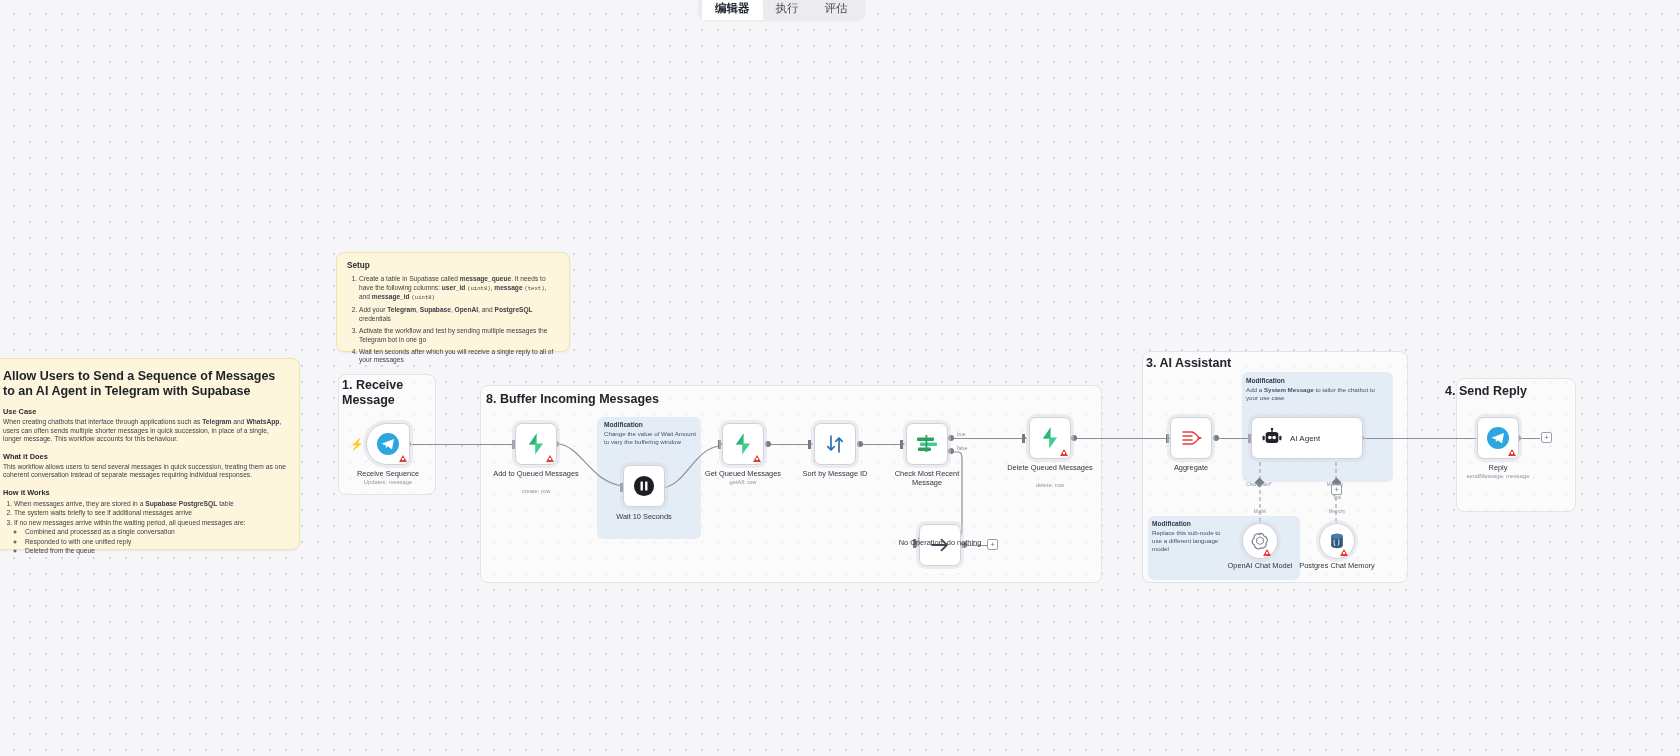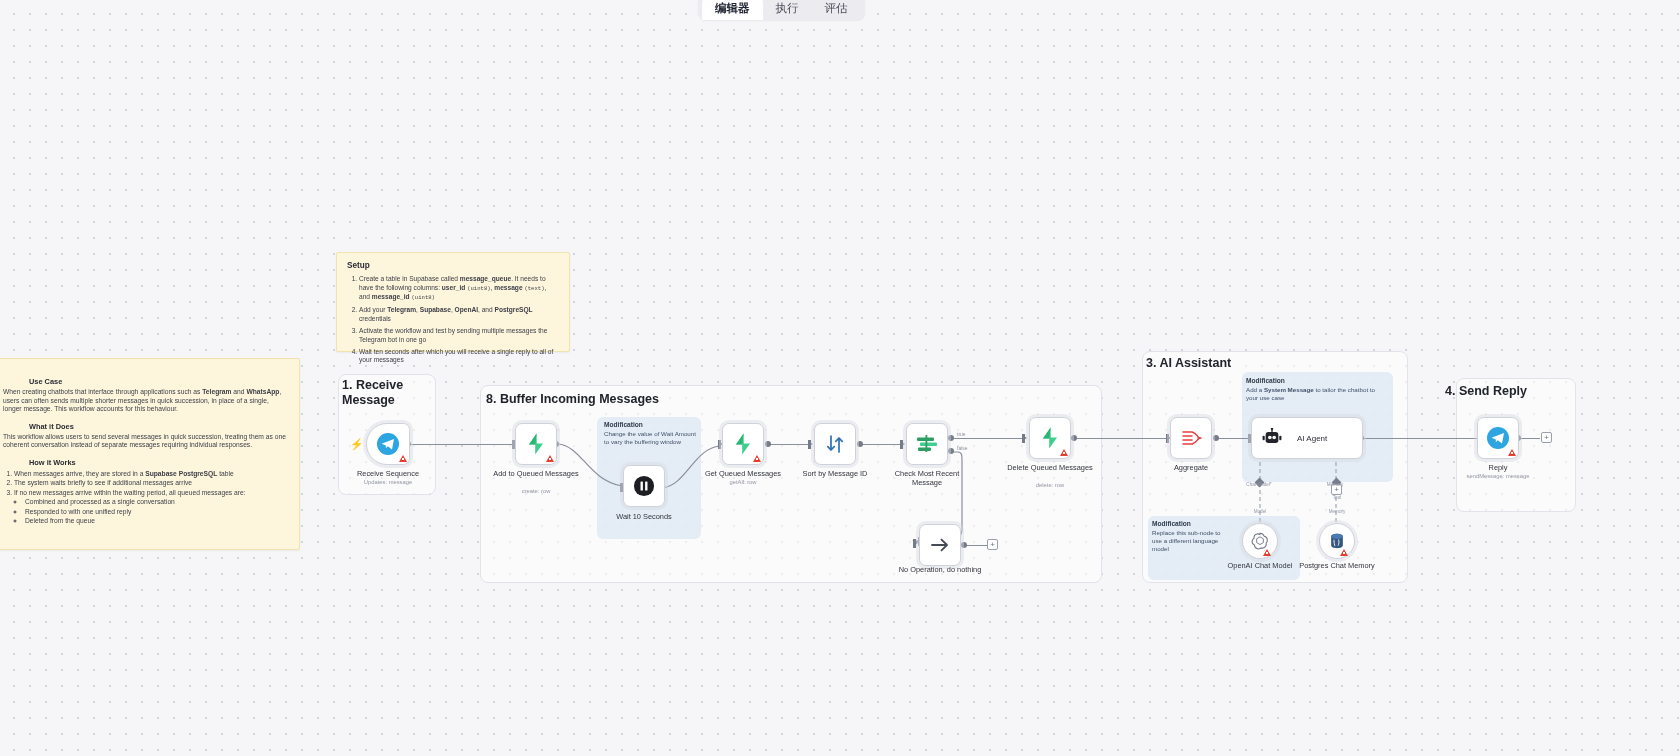--- a/index.html
+++ b/index.html
@@ -36,39 +36,39 @@
     white-space: nowrap;
     align-self: flex-end;
   }
   .tab.active { background: #ffffff; color: #1f2430; font-weight: 600; }
 
   
   .sticky {
     position: absolute;
     background: #fdf6dd;
     border: 1px solid #f0e3ae;
-    border-radius: 2px;
+    border-radius: 8px;
     color: #3d3d47;
     box-shadow: 0 1px 2px rgba(0,0,0,.05);
   }
   .sticky-setup { left: 336px; top: 252px; width: 234px; height: 100px; padding: 8px 10px; }
   .sticky-title {
     font-size: 8.2px; font-weight: bold; margin-bottom: 5px; color: #2b2b33;
   }
   .sticky-setup ol { margin: 0 0 0 12px; padding: 0; }
   .sticky-setup li { font-size: 6.6px; line-height: 8.6px; margin-bottom: 3.5px; }
   .mono { font-family: "Liberation Mono", monospace; font-size: 5.6px; }
   b { font-weight: 700; }
 
   .sticky-intro {
     left: -10px; top: 358px; width: 310px; height: 192px;
     padding: 10px 12px;
   }
   .intro-h1 { font-size: 12.5px; font-weight: 700; line-height: 15px; color: #1f2028; }
-  .intro-h2 { font-size: 7.4px; font-weight: 700; margin-top: 8px; margin-bottom: 2px; color: #2b2b33; margin-left: 26px;}
+  .intro-h2 { font-size: 7.4px; font-weight: 700; margin-top: 8px; margin-bottom: 2px; color: #2b2b33;}
   .intro-p { font-size: 6.7px; line-height: 8.6px; }
   .intro-ol { margin: 0 0 0 11px; }
   .intro-ol li { font-size: 6.7px; line-height: 9.4px; }
   .intro-ul { margin: 0 0 0 11px; list-style: circle; }
   .intro-ul li { font-size: 6.7px; line-height: 9.4px; }
 
   
   .frame {
     position: absolute;
     background: rgba(255,255,255,.58);
@@ -129,21 +129,21 @@
     content:""; position:absolute; left:-0.7px; top:3px; width:1.4px; height:2.4px;
     background:#fff;
   }
 
   
   .node-wide {
     position: absolute;
     width: 112px; height: 42px;
     background: #fff; border: 1px solid #cfd2da; border-radius: 7px;
     box-shadow: 0 0 0 3px rgba(215,218,226,.45);
-    display: flex; align-items: center; gap: 14px; padding-left: 9px;
+    display: flex; align-items: center; gap: 7px; padding-left: 9px;
   }
   .node-wide .txt { font-size: 8px; color: #2d2f37; }
 
   
   .subnode {
     position: absolute; width: 36px; height: 36px; border-radius: 50%;
     background: #fff; border: 1px solid #cfd2da;
     box-shadow: 0 0 0 3px rgba(215,218,226,.45);
     display: flex; align-items: center; justify-content: center;
   }
@@ -190,20 +190,21 @@
       </li>
       <li>
         <span>Add your </span><b>Telegram</b><span>, </span><b>Supabase</b><span>, </span><b>OpenAI</b><span>, and </span><b>PostgreSQL</b><span> credentials</span>
       </li>
       <li>Activate the workflow and test by sending multiple messages the Telegram bot in one go</li>
       <li>Wait ten seconds after which you will receive a single reply to all of your messages</li>
     </ol>
   </div>
 
   <div class="sticky sticky-intro">
+    <div class="intro-h1">Allow Users to Send a Sequence of Messages to an AI Agent in Telegram with Supabase</div>
     <div class="intro-h2">Use Case</div>
     <div class="intro-p">
       <span>When creating chatbots that interface through applications such as </span><b>Telegram</b><span> and </span><b>WhatsApp</b><span>, users can often sends multiple shorter messages in quick succession, in place of a single, longer message. This workflow accounts for this behaviour.</span>
     </div>
     <div class="intro-h2">What it Does</div>
     <div class="intro-p">This workflow allows users to send several messages in quick succession, treating them as one coherent conversation instead of separate messages requiring individual responses.</div>
     <div class="intro-h2">How it Works</div>
     <ol class="intro-ol">
       <li>
         <span>When messages arrive, they are stored in a </span><b>Supabase PostgreSQL</b><span> table</span>
@@ -389,21 +390,21 @@
       <rect x="11.5" y="3" width="1.8" height="17" fill="#2f9e63"></rect>
     </svg>
   </div>
   <div class="node-label" style="left:879px; top:469px;">Check Most Recent Message</div>
 
   <div class="node" style="left:919px; top:524px;">
     <svg width="26" height="24" viewBox="0 0 26 24">
       <path d="M5 12 h15 M14.5 6.6 L20 12 L14.5 17.4" stroke="#454a57" stroke-width="1.8" fill="none" stroke-linecap="round" stroke-linejoin="round"></path>
     </svg>
   </div>
-  <div class="node-label" style="left:892px; top:565px;">No Operation, do nothing</div>
+  <div class="node-label" style="left:892px; top:538px;">No Operation, do nothing</div>
 
   <div class="node" style="left:1029px; top:417px;">
     <svg width="24" height="24" viewBox="0 0 24 24">
       <path d="M12.6 1.5 L5 12.4 h6.2 v10 L19 11.5 h-6.2 Z" fill="#3ecf8e"></path>
       <path d="M12.6 1.5 L5 12.4 h6.2 Z" fill="#2bb673"></path>
     </svg>
     <div class="warn"></div>
   </div>
   <div class="node-label" style="left:1002px; top:463px;">Delete Queued Messages</div>
   <div class="node-sub" style="left:1002px; top:482px;">delete: row</div>

